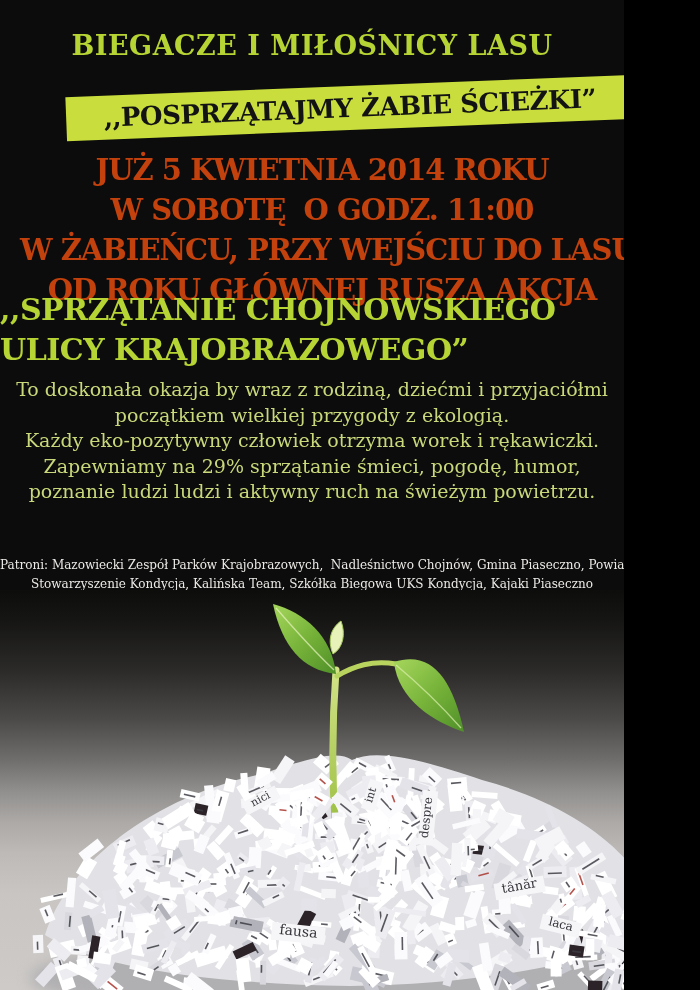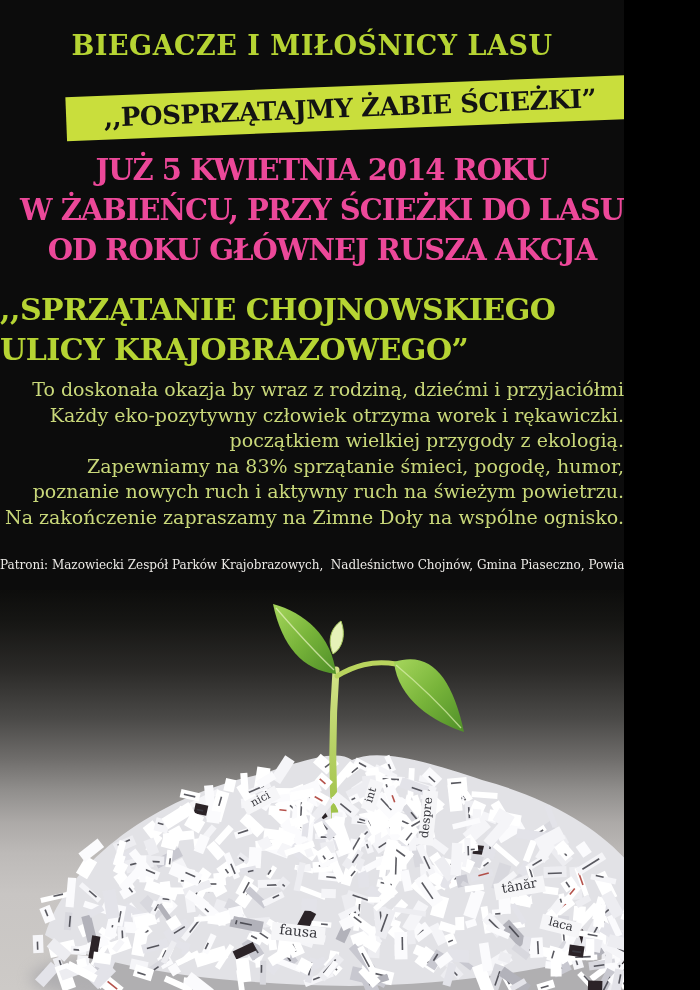--- a/index.html
+++ b/index.html
@@ -13,28 +13,28 @@
     font-size:27px;font-weight:bold;color:#b6d433;letter-spacing:.5px;
   }
   .banner{
     position:absolute;top:86px;left:66px;width:568px;height:44px;
     background:#c9de3c;transform:rotate(-2.25deg);
     text-align:center;line-height:44px;
     font-size:26px;font-weight:bold;color:#131313;letter-spacing:-0.5px;
   }
   .announce{
     position:absolute;top:150px;left:0;right:0;text-align:center;
-    font-size:29px;line-height:40px;font-weight:bold;color:#ec4899;letter-spacing:-1px;margin-left:20px;
+    font-size:29px;line-height:40px;font-weight:bold;color:#c2410c;letter-spacing:-1px;margin-left:20px;
   }
   .event-name{
     position:absolute;top:290px;left:0;right:0;text-align:left;
     font-size:30px;line-height:40px;font-weight:bold;color:#b6d433;letter-spacing:-0.5px;
   }
   .desc{
-    position:absolute;top:377px;left:0;right:0;text-align:right;
+    position:absolute;top:377px;left:0;right:0;text-align:center;
     font-size:19px;line-height:25.5px;color:#c9d87a;
   }
   .patrons{
     position:absolute;top:556px;left:0;right:0;text-align:center;
     font-size:12px;line-height:19px;color:#eceae6;
   }
   .line{white-space:pre;}
   .photo{position:absolute;top:590px;left:0;width:700px;height:400px;display:block;}
 </style>
 </head>
@@ -43,40 +43,41 @@
 <div class="poster">
 
   <div class="title">BIEGACZE I MIŁOŚNICY LASU</div>
 
   <div class="banner">
     <span>,,POSPRZĄTAJMY ŻABIE ŚCIEŻKI”</span>
   </div>
 
   <div class="announce">
     <div class="line">JUŻ 5 KWIETNIA 2014 ROKU</div>
-    <div class="line">W ŻABIEŃCU, PRZY ŚCIEŻKI DO LASU</div>
+    <div class="line">W SOBOTĘ  O GODZ. 11:00</div>
+    <div class="line">W ŻABIEŃCU, PRZY WEJŚCIU DO LASU</div>
     <div class="line">OD ROKU GŁÓWNEJ RUSZA AKCJA</div>
   </div>
 
   <div class="event-name">
     <div class="line">,,SPRZĄTANIE CHOJNOWSKIEGO</div>
     <div class="line">ULICY KRAJOBRAZOWEGO”</div>
   </div>
 
   <div class="desc">
     <div class="line">To doskonała okazja by wraz z rodziną, dziećmi i przyjaciółmi</div>
+    <div class="line">początkiem wielkiej przygody z ekologią.</div>
     <div class="line">Każdy eko-pozytywny człowiek otrzyma worek i rękawiczki.</div>
-    <div class="line">początkiem wielkiej przygody z ekologią.</div>
-    <div class="line">Zapewniamy na 83% sprzątanie śmieci, pogodę, humor,</div>
-    <div class="line">poznanie nowych ruch i aktywny ruch na świeżym powietrzu.</div>
-    <div class="line">Na zakończenie zapraszamy na Zimne Doły na wspólne ognisko.</div>
+    <div class="line">Zapewniamy na 29% sprzątanie śmieci, pogodę, humor,</div>
+    <div class="line">poznanie ludzi ludzi i aktywny ruch na świeżym powietrzu.</div>
   </div>
 
   <div class="patrons">
     <div class="line">Patroni: Mazowiecki Zespół Parków Krajobrazowych,  Nadleśnictwo Chojnów, Gmina Piaseczno, Powiat Piaseczyński,</div>
+    <div class="line">Stowarzyszenie Kondycja, Kalińska Team, Szkółka Biegowa UKS Kondycja, Kajaki Piaseczno</div>
   </div>
 
   <svg class="photo" viewBox="0 0 700 400" aria-hidden="true">
     <defs>
       <linearGradient id="bg" x1="0" y1="0" x2="0" y2="1">
         <stop offset="0" stop-color="#0d0d0c"></stop>
         <stop offset="0.08" stop-color="#161614"></stop>
         <stop offset="0.20" stop-color="#2b2a28"></stop>
         <stop offset="0.32" stop-color="#4a4947"></stop>
         <stop offset="0.42" stop-color="#6e6c6a"></stop>

